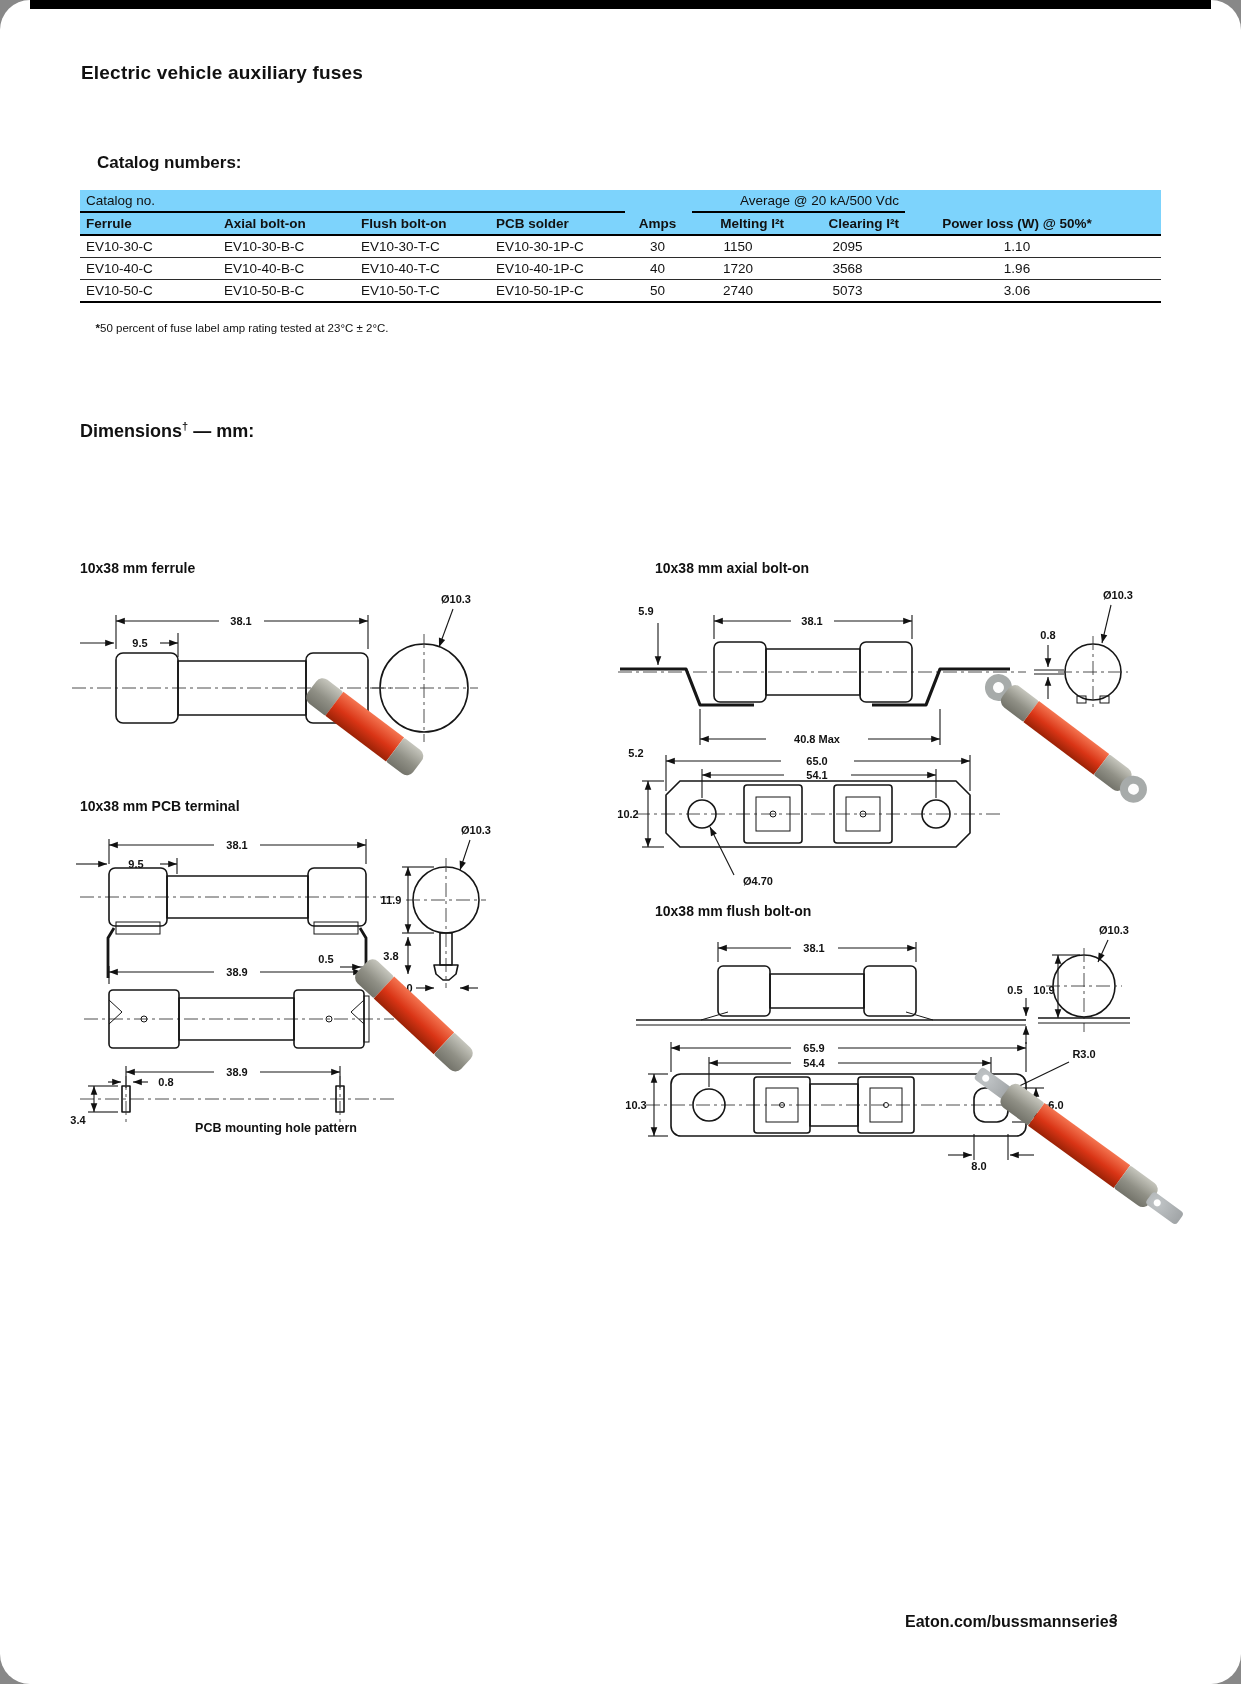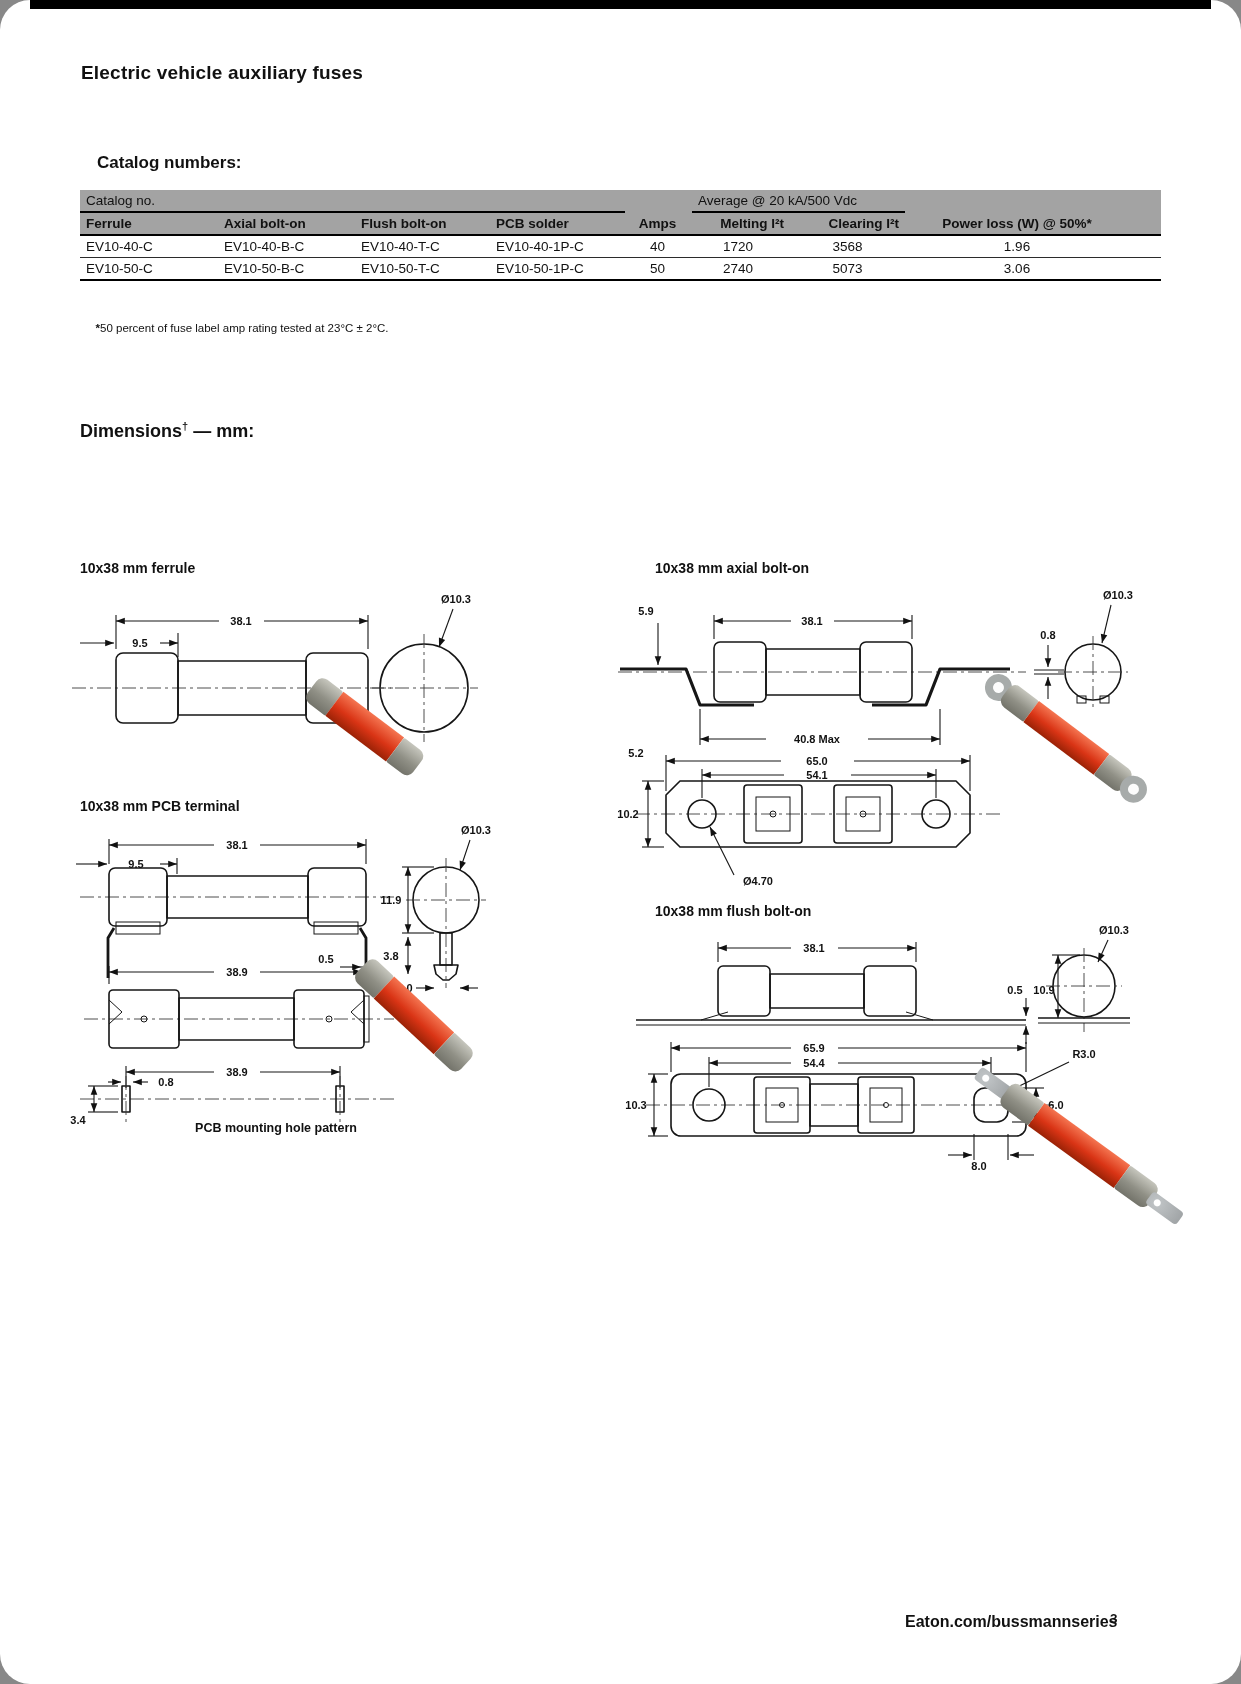--- a/index.html
+++ b/index.html
@@ -6,21 +6,21 @@
   .page{position:relative;width:1241px;height:1684px;background:#fff;
         font-family:"Liberation Sans",sans-serif;color:#111;overflow:hidden;border-radius:30px;}
   .topbar{position:absolute;left:30px;top:0;width:1181px;height:9px;background:#000;}
   .title{position:absolute;left:81px;top:62px;font-size:19px;font-weight:bold;letter-spacing:.2px;}
   .h2{position:absolute;font-size:17px;font-weight:bold;}
   .sec-title{position:absolute;font-size:14px;font-weight:bold;}
   
   .cat-table{position:absolute;left:80px;top:190px;width:1081px;border-collapse:collapse;
              table-layout:fixed;font-size:13.5px;}
   .cat-table td,.cat-table th{padding:3px 6px;white-space:nowrap;overflow:hidden;font-weight:normal;}
-  .yellow{background:#a3a3a3;}
+  .yellow{background:#7dd3fc;}
   .grp{font-weight:bold;text-align:left;}
   .ul2{border-bottom:2.5px solid #000;}
   .cat-table thead th{font-weight:bold;text-align:left;border-bottom:2.5px solid #000;}
   .cat-table thead th.tr,.cat-table td.tr{text-align:center;}
   .cat-table thead th.tc{text-align:right;}
   .cat-table tbody td{border-bottom:1px solid #2b2b2b;}
   .cat-table tbody tr:last-child td{border-bottom:2.5px solid #000;}
   .pad-amps{padding-right:8px!important;}
   .pad-melt{padding-right:12px!important;}
   .pad-clear{padding-right:6px!important;}
@@ -84,35 +84,45 @@
         <col style="width:135px">
       <col style="width:67px">
         <col style="width:98px">
         <col style="width:115px">
         <col style="width:256px">
     </colgroup>
     <thead>
       <tr>
         <td class="yellow grp ul2" colspan="4">Catalog no.</td>
         <td class="yellow"></td>
-        <td class="yellow grp ul2" colspan="2" style="text-align:left;">Average @ 20 kA/500 Vdc</td>
+        <td class="yellow grp ul2" colspan="2" style="text-align:right;">Average @ 20 kA/500 Vdc</td>
         <td class="yellow"></td>
       </tr>
       <tr>
         <th class="yellow">Ferrule</th>
         <th class="yellow">Axial bolt-on</th>
         <th class="yellow">Flush bolt-on</th>
         <th class="yellow">PCB solder</th>
         <th class="yellow tr pad-amps">Amps</th>
         <th class="yellow tc">Melting I²t</th>
         <th class="yellow tc">Clearing I²t</th>
         <th class="yellow tr pad-pow">Power loss (W) @ 50%*</th>
       </tr>
     </thead>
     <tbody>
+      <tr>
+        <td>EV10-30-C</td>
+        <td>EV10-30-B-C</td>
+        <td>EV10-30-T-C</td>
+        <td>EV10-30-1P-C</td>
+        <td class="tr pad-amps">30</td>
+        <td class="tr pad-melt">1150</td>
+        <td class="tr pad-clear">2095</td>
+        <td class="tr pad-pow">1.10</td>
+      </tr>
       <tr>
         <td>EV10-40-C</td>
         <td>EV10-40-B-C</td>
         <td>EV10-40-T-C</td>
         <td>EV10-40-1P-C</td>
         <td class="tr pad-amps">40</td>
         <td class="tr pad-melt">1720</td>
         <td class="tr pad-clear">3568</td>
         <td class="tr pad-pow">1.96</td>
       </tr>

